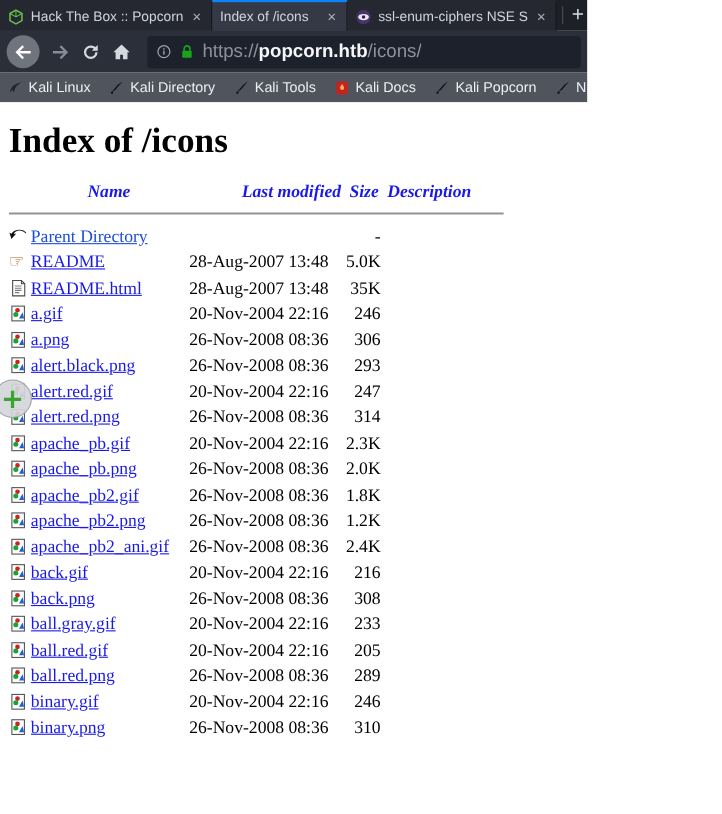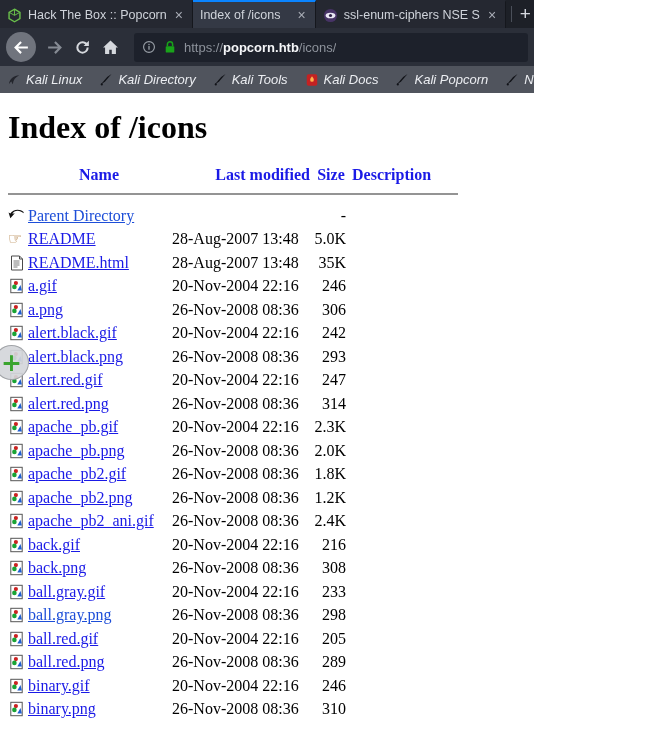--- a/index.html
+++ b/index.html
@@ -20,38 +20,38 @@
     color:#d6d9df;font-size:19px;font-weight:400;}
 
   
   .nav-bar{height:38px;background:#2b2f39;display:flex;align-items:center;padding:0 6px;box-sizing:border-box;}
   .nav-btn{width:28px;height:28px;display:flex;align-items:center;justify-content:center;border-radius:3px;}
   .nav-btn svg{width:17px;height:17px;}
   .nav-btn.circle{width:30px;height:30px;border-radius:50%;background:#70747d;margin-right:4px;}
   .url-bar{flex:1;height:29px;margin-left:10px;background:#1d212b;border-radius:3px;
     display:flex;align-items:center;padding:0 8px;gap:7px;}
   .url-bar svg{width:14px;height:14px;flex:0 0 auto;}
-  .url-text{font-size:13px;white-space:nowrap;overflow:hidden;}
+  .url-text{font-size:17px;white-space:nowrap;overflow:hidden;}
   .u-dim{color:#8d929b;}
   .u-domain{color:#f5f6f8;font-weight:700;}
 
   
   .bookmarks-bar{height:27px;background:#50545d;display:flex;align-items:center;
-    padding:0 7px;gap:17px;overflow:hidden;font-style:italic;}
+    padding:0 7px;gap:17px;overflow:hidden;}
   .bookmark{display:flex;align-items:center;gap:5px;color:#eceef2;font-size:13px;white-space:nowrap;}
   .bm-ic{width:14px;height:14px;display:inline-flex;flex:0 0 auto;}
 
   
   .content{background:#fff;height:647px;box-sizing:border-box;padding:0 0 0 8px;
     font-family:"Liberation Serif","DejaVu Serif",serif;color:#000;position:relative;}
   .content h1{font-size:32px;margin:0;padding-top:16px;padding-bottom:20px;font-weight:700;}
   table.listing{border-collapse:collapse;table-layout:fixed;width:450px;font-size:16px;}
   col.c-icon{width:20px;} col.c-name{width:142px;} col.c-mod{width:140px;}
   col.c-size{width:42px;} col.c-desc{width:106px;}
-  .listing th{font-weight:700;padding:0 0 9px 0;}
+  .listing th{font-weight:700;padding:0 0 9px 0;font-style:italic;}
   .listing th a{color:#1a1ae6;text-decoration:none;}
   .listing td{height:23.5px;padding:0;vertical-align:middle;overflow:hidden;white-space:nowrap;}
   .rule-row td{height:auto;padding:0 0 9px 0;}
   .rule{height:2px;background:#949494;}
   .cell-icon svg{width:17px;height:16px;vertical-align:-3px;}
   .hand-glyph{font-family:"DejaVu Sans",sans-serif;color:#a3671f;font-size:16px;line-height:1;}
   a.file-link{color:#1a1ae6;text-decoration:underline;}
   a.file-link.visited{color:#1d4ed8;}
   td.mod{padding-left:2px;font-family:Liberation Serif, serif;}
   td.size{text-align:right;padding-right:6px;}
@@ -274,32 +274,20 @@
             <td class="size">306</td>
             <td></td>
           </tr>
           <tr>
             <td class="cell-icon"><span><svg viewBox="0 0 16 16">
                   <rect x="2.3" y="1.3" width="11.4" height="13.4" fill="#fff" stroke="#555"></rect>
                   <circle cx="7.4" cy="5.1" r="2.1" fill="#cc2222"></circle>
                   <circle cx="5.9" cy="8.9" r="2.3" fill="#18a335"></circle>
                   <path d="M8.8 12.6 12 6.9l1.4 5.7z" fill="#1f5fd0"></path>
                 </svg></span></td>
-            <td><a href="#" class="file-link">alert.black.gif</a></td>
-            <td class="mod">20-Nov-2004 22:16</td>
-            <td class="size">242</td>
-            <td></td>
-          </tr>
-          <tr>
-            <td class="cell-icon"><span><svg viewBox="0 0 16 16">
-                  <rect x="2.3" y="1.3" width="11.4" height="13.4" fill="#fff" stroke="#555"></rect>
-                  <circle cx="7.4" cy="5.1" r="2.1" fill="#cc2222"></circle>
-                  <circle cx="5.9" cy="8.9" r="2.3" fill="#18a335"></circle>
-                  <path d="M8.8 12.6 12 6.9l1.4 5.7z" fill="#1f5fd0"></path>
-                </svg></span></td>
             <td><a href="#" class="file-link">alert.black.png</a></td>
             <td class="mod">26-Nov-2008 08:36</td>
             <td class="size">293</td>
             <td></td>
           </tr>
           <tr>
             <td class="cell-icon"><span><svg viewBox="0 0 16 16">
                   <rect x="2.3" y="1.3" width="11.4" height="13.4" fill="#fff" stroke="#555"></rect>
                   <circle cx="7.4" cy="5.1" r="2.1" fill="#cc2222"></circle>
                   <circle cx="5.9" cy="8.9" r="2.3" fill="#18a335"></circle>
@@ -409,32 +397,20 @@
           <tr>
             <td class="cell-icon"><span><svg viewBox="0 0 16 16">
                   <rect x="2.3" y="1.3" width="11.4" height="13.4" fill="#fff" stroke="#555"></rect>
                   <circle cx="7.4" cy="5.1" r="2.1" fill="#cc2222"></circle>
                   <circle cx="5.9" cy="8.9" r="2.3" fill="#18a335"></circle>
                   <path d="M8.8 12.6 12 6.9l1.4 5.7z" fill="#1f5fd0"></path>
                 </svg></span></td>
             <td><a href="#" class="file-link">ball.gray.gif</a></td>
             <td class="mod">20-Nov-2004 22:16</td>
             <td class="size">233</td>
-            <td></td>
-          </tr>
-          <tr>
-            <td class="cell-icon"><span><svg viewBox="0 0 16 16">
-                  <rect x="2.3" y="1.3" width="11.4" height="13.4" fill="#fff" stroke="#555"></rect>
-                  <circle cx="7.4" cy="5.1" r="2.1" fill="#cc2222"></circle>
-                  <circle cx="5.9" cy="8.9" r="2.3" fill="#18a335"></circle>
-                  <path d="M8.8 12.6 12 6.9l1.4 5.7z" fill="#1f5fd0"></path>
-                </svg></span></td>
-            <td><a href="#" class="file-link visited">ball.gray.png</a></td>
-            <td class="mod">26-Nov-2008 08:36</td>
-            <td class="size">298</td>
             <td></td>
           </tr>
           <tr>
             <td class="cell-icon"><span><svg viewBox="0 0 16 16">
                   <rect x="2.3" y="1.3" width="11.4" height="13.4" fill="#fff" stroke="#555"></rect>
                   <circle cx="7.4" cy="5.1" r="2.1" fill="#cc2222"></circle>
                   <circle cx="5.9" cy="8.9" r="2.3" fill="#18a335"></circle>
                   <path d="M8.8 12.6 12 6.9l1.4 5.7z" fill="#1f5fd0"></path>
                 </svg></span></td>
             <td><a href="#" class="file-link">ball.red.gif</a></td>

